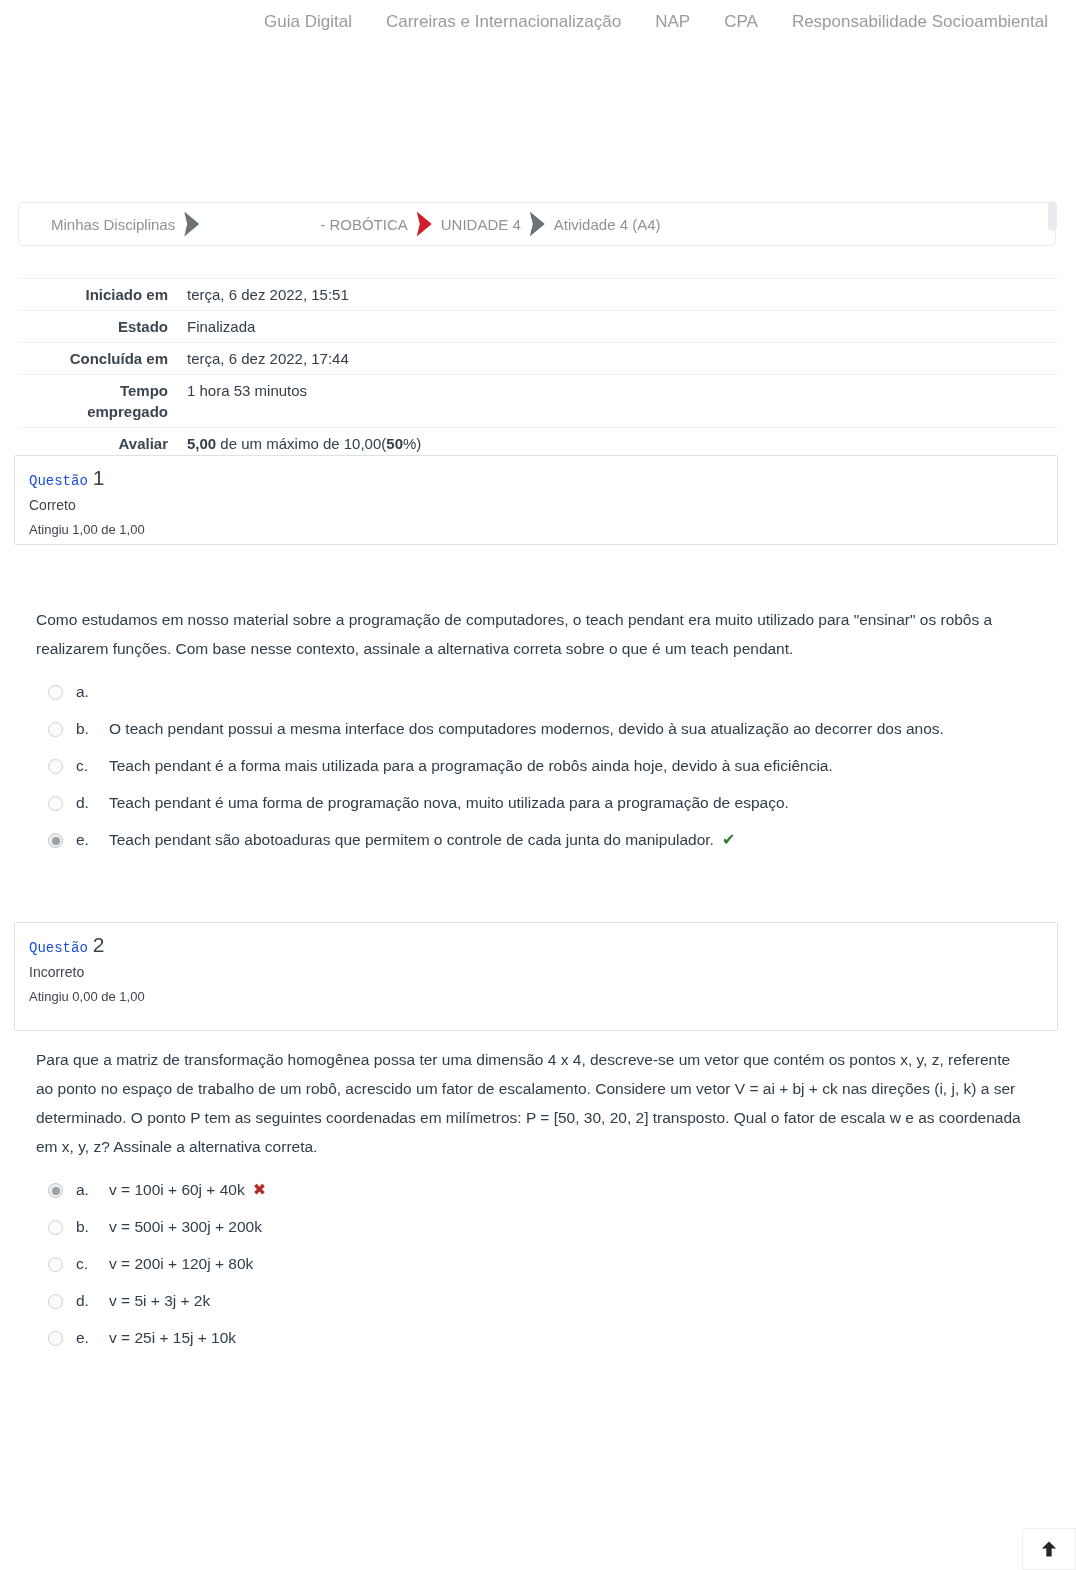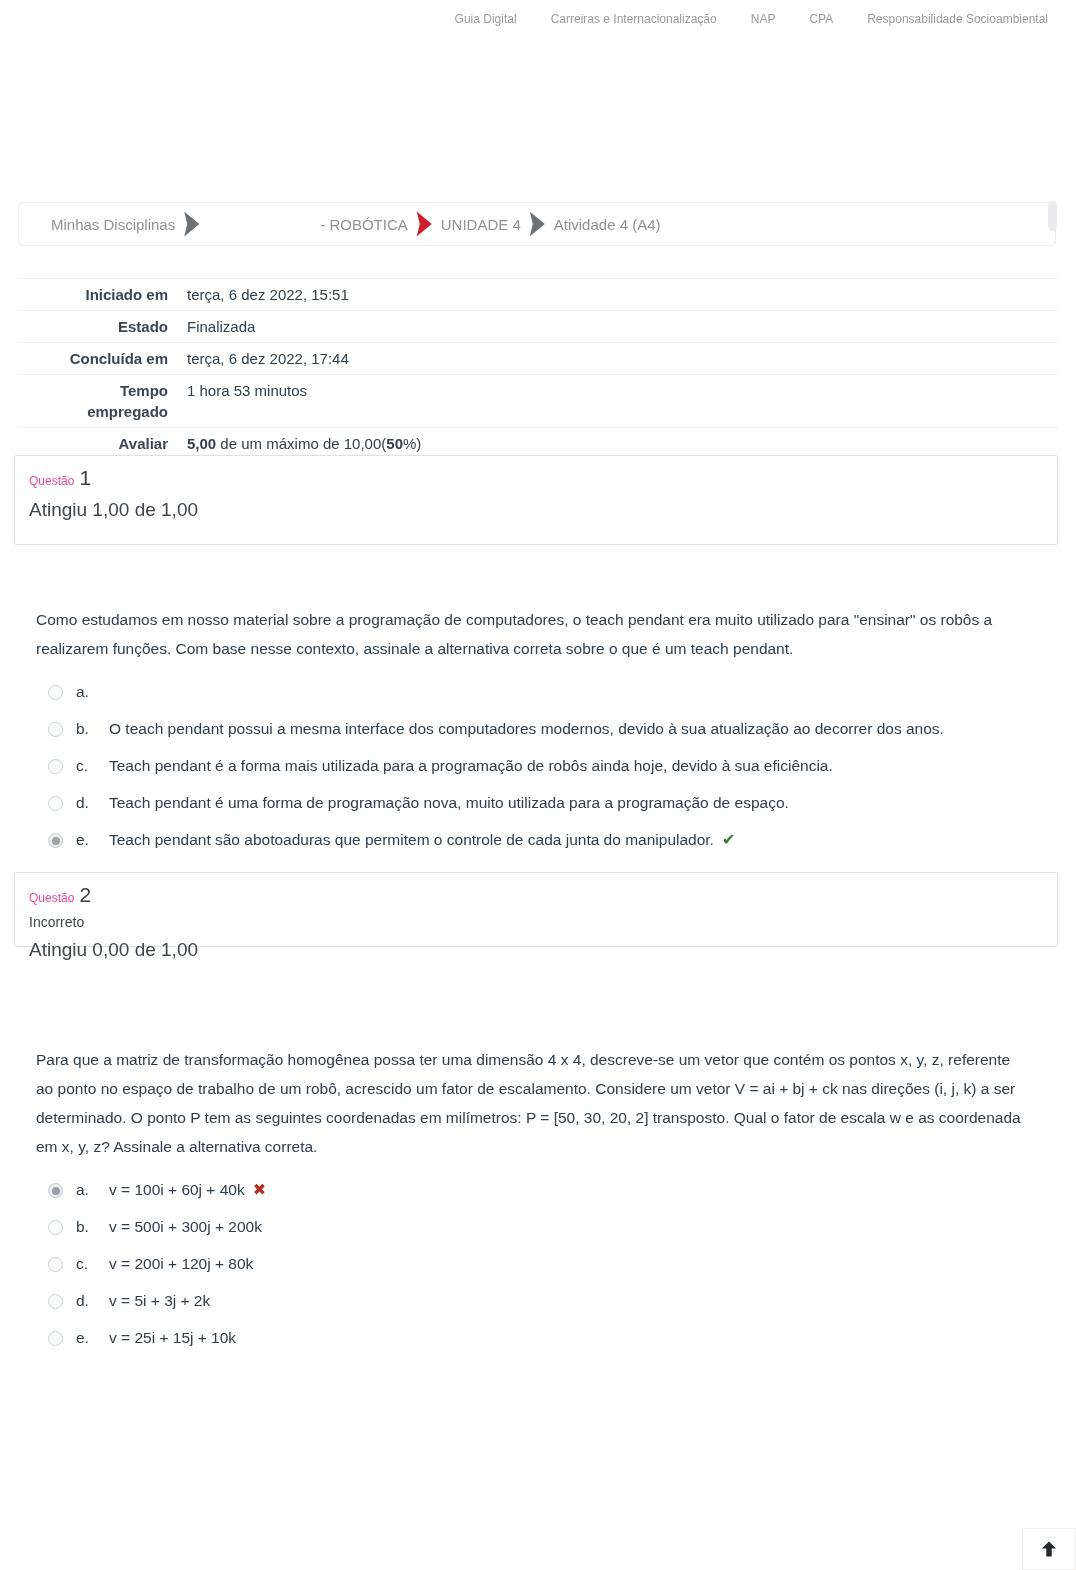--- a/index.html
+++ b/index.html
@@ -4,21 +4,21 @@
 <style>
   html,body{margin:0;padding:0;}
   body{
     width:1076px;height:1570px;position:relative;background:#ffffff;
     font-family:"Liberation Sans","DejaVu Sans",sans-serif;
     color:#33404b;overflow:hidden;
   }
   
   .top-nav{
     position:absolute;top:12px;right:28px;display:flex;gap:34px;
-    font-size:12px;color:#9b9b9b;white-space:nowrap;
+    font-size:17px;color:#9b9b9b;white-space:nowrap;
   }
   .nav-item{cursor:pointer;}
   
   .breadcrumb{
     position:absolute;top:202px;left:18px;width:1038px;height:44px;
     border:1px solid #e9ebee;border-radius:5px;box-sizing:border-box;
     display:flex;align-items:center;padding:0 32px;
     font-size:15px;color:#8f9295;white-space:nowrap;
   }
   .bc-label{cursor:pointer;}
@@ -44,25 +44,25 @@
   .summary-label span{display:inline-block;max-width:120px;}
   .summary-value{margin-left:19px;line-height:21px;color:#33404b;}
   .summary-value b{font-weight:bold;}
   
   .qbox{
     position:absolute;left:14px;width:1044px;box-sizing:border-box;
     border:1px solid #dee2e6;border-radius:2px;background:#fff;
     padding:10px 14px;
   }
   #q1-box{top:455px;height:90px;}
-  #q2-box{top:872px;height:75px;}
-  .q-title{font-size:12px;color:#ec4899;}
+  #q2-box{top:922px;height:109px;}
+  .q-title{font-size:14px;color:#1d4ed8;font-family:Liberation Mono, monospace;}
   .q-number{font-size:21px;color:#3b4248;margin-left:5px;font-weight:normal;}
   .q-state{font-size:14px;color:#3f464d;margin-top:7px;}
-  .q-grade{font-size:19px;color:#3f464d;margin-top:9px;}
+  .q-grade{font-size:13px;color:#3f464d;margin-top:9px;}
   
   .q-content{position:absolute;left:36px;width:994px;margin-top:20px;}
   #q1-content{top:585px;}
   #q2-content{top:1025px;}
   .q-text{font-size:15.5px;line-height:29px;color:#2f3e4a;}
   .options{margin-top:15px;margin-left:12px;}
   .option{display:flex;align-items:flex-start;margin-bottom:9px;line-height:28px;font-size:15.5px;color:#2f3e4a;}
   .radio{
     width:13px;height:13px;border-radius:50%;border:1px solid #ccd1d5;
     background:#fafbfb;margin-top:7px;flex:0 0 auto;position:relative;cursor:pointer;
@@ -128,20 +128,21 @@
     <div class="summary-row">
       <div class="summary-label"><span>Avaliar</span></div>
       <div class="summary-value"><b>5,00</b><span> de um máximo de 10,00(</span><b>50</b><span>%)</span></div>
     </div>
   </div>
 
 <div class="qbox" id="q1-box">
   <div>
     <span class="q-title">Questão</span><span class="q-number">1</span>
   </div>
+  <div class="q-state">Correto</div>
   <div class="q-grade">Atingiu 1,00 de 1,00</div>
 </div>
 
 <div class="q-content" id="q1-content">
   <div class="q-text">Como estudamos em nosso material sobre a programação de computadores, o teach pendant era muito utilizado para "ensinar" os robôs a realizarem funções. Com base nesse contexto, assinale a alternativa correta sobre o que é um teach pendant.</div>
   <div class="options">
       <div class="option">
         <span class="radio"></span>
         <span class="opt-letter">a.</span>
       </div>

